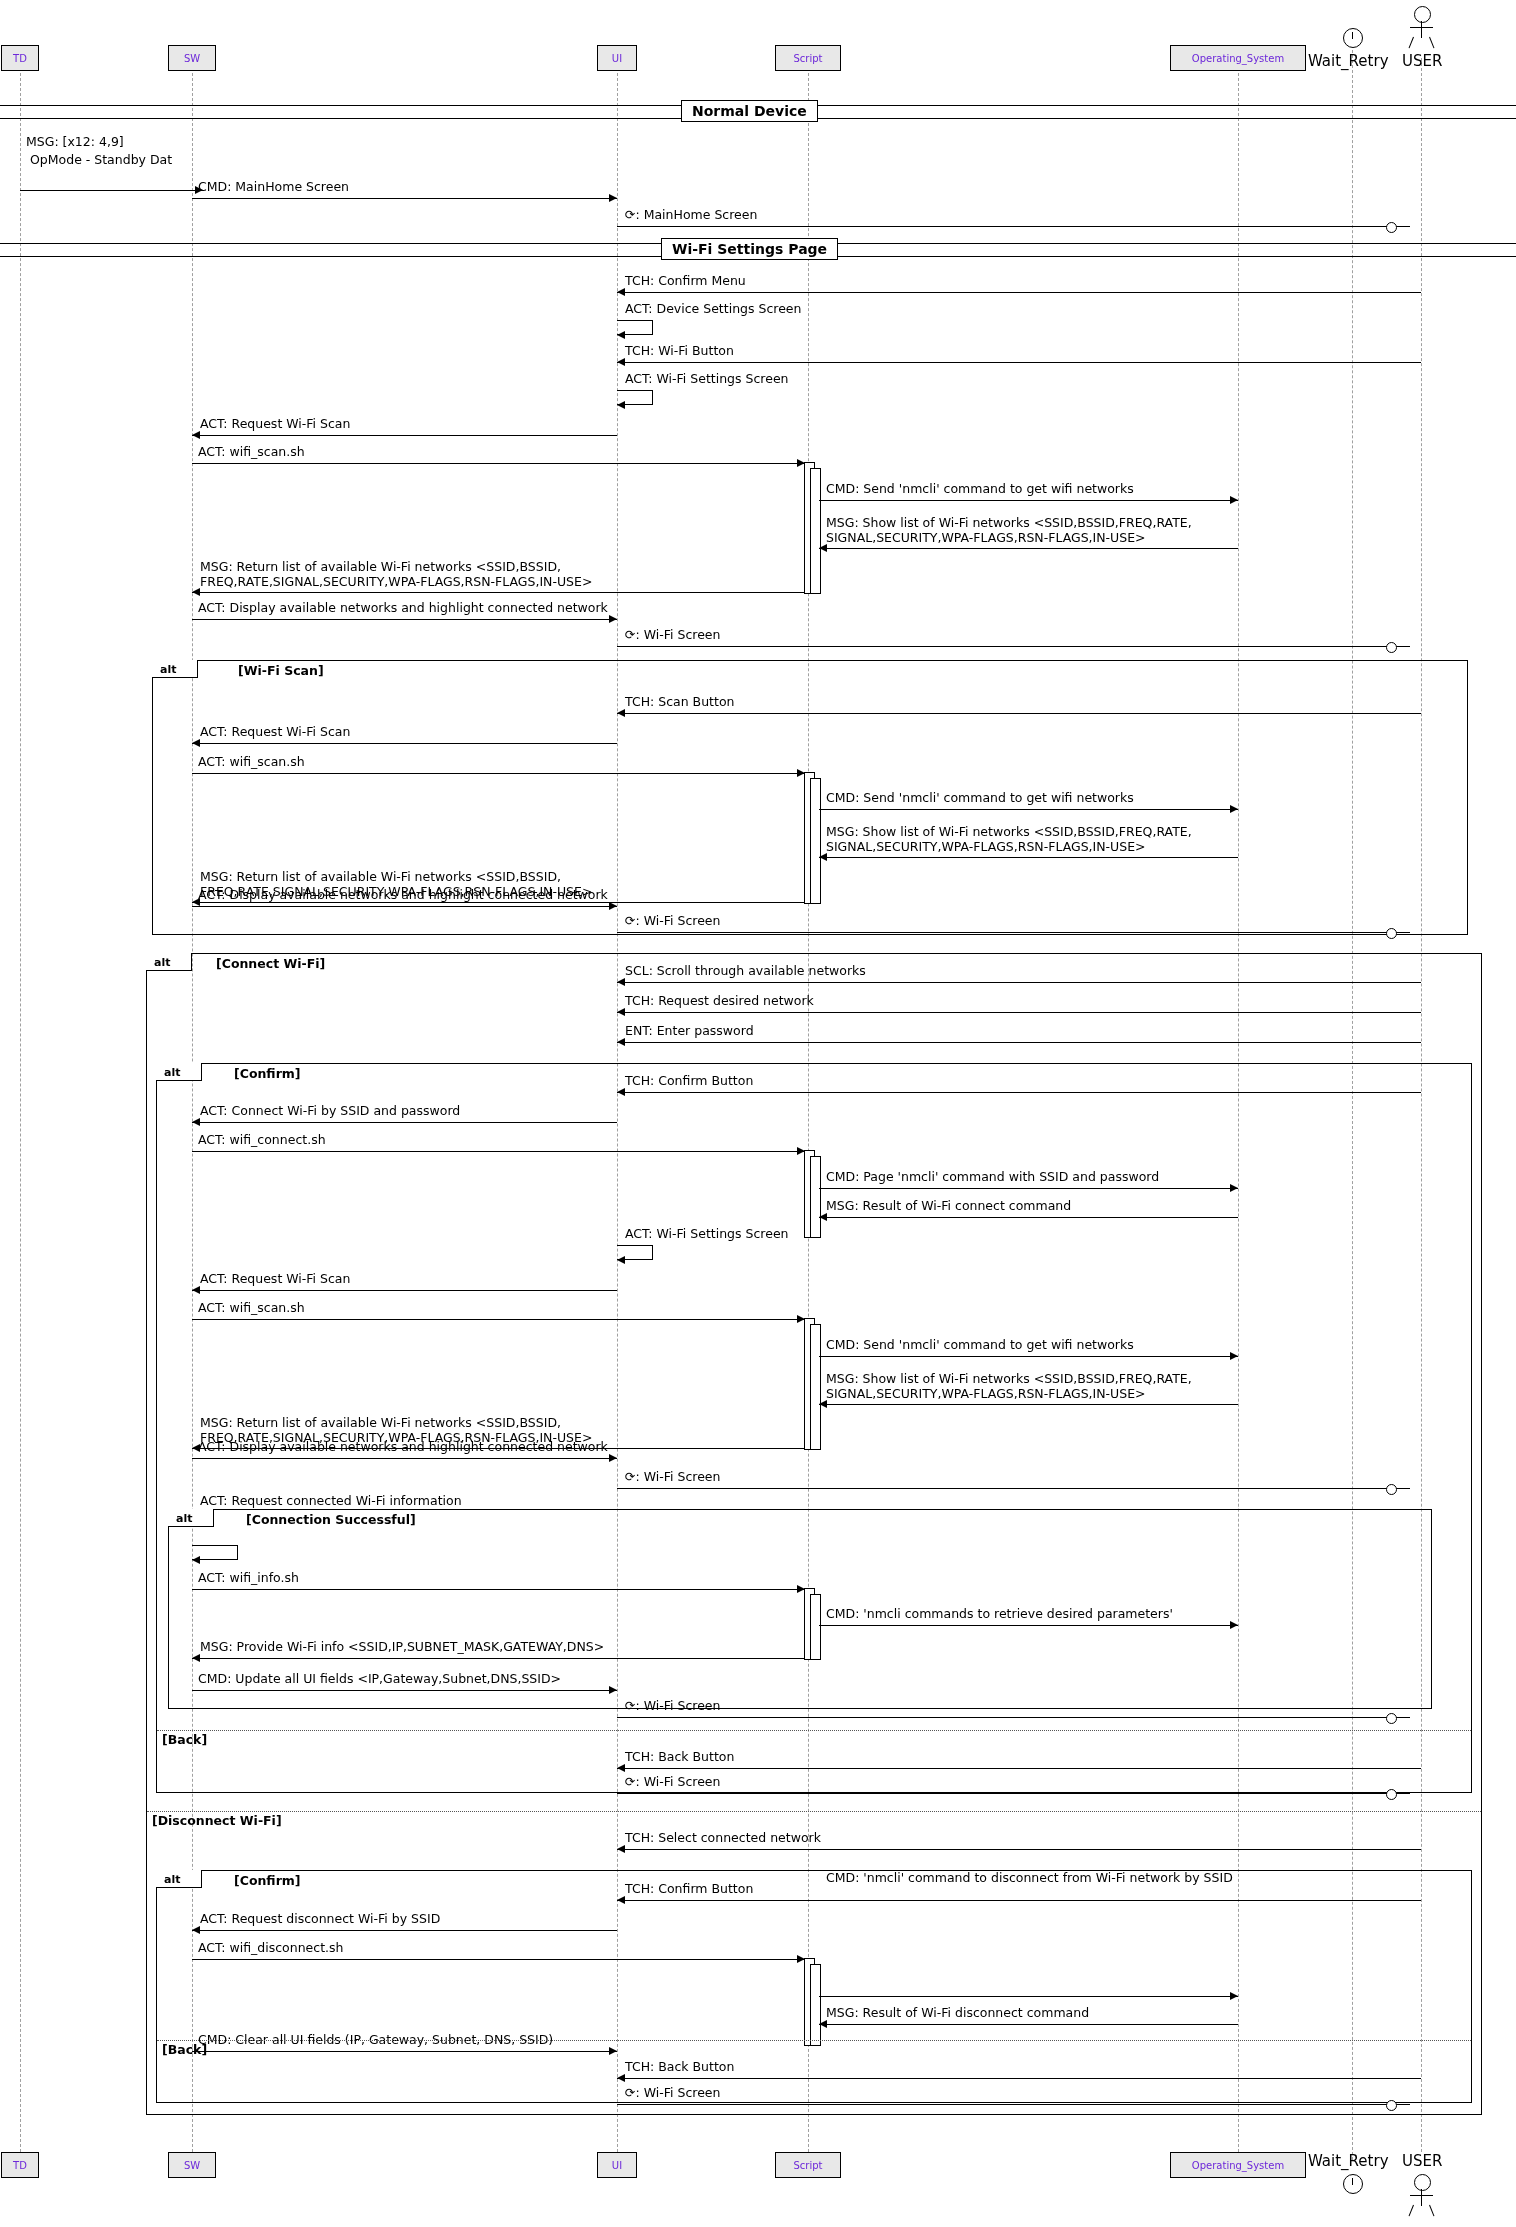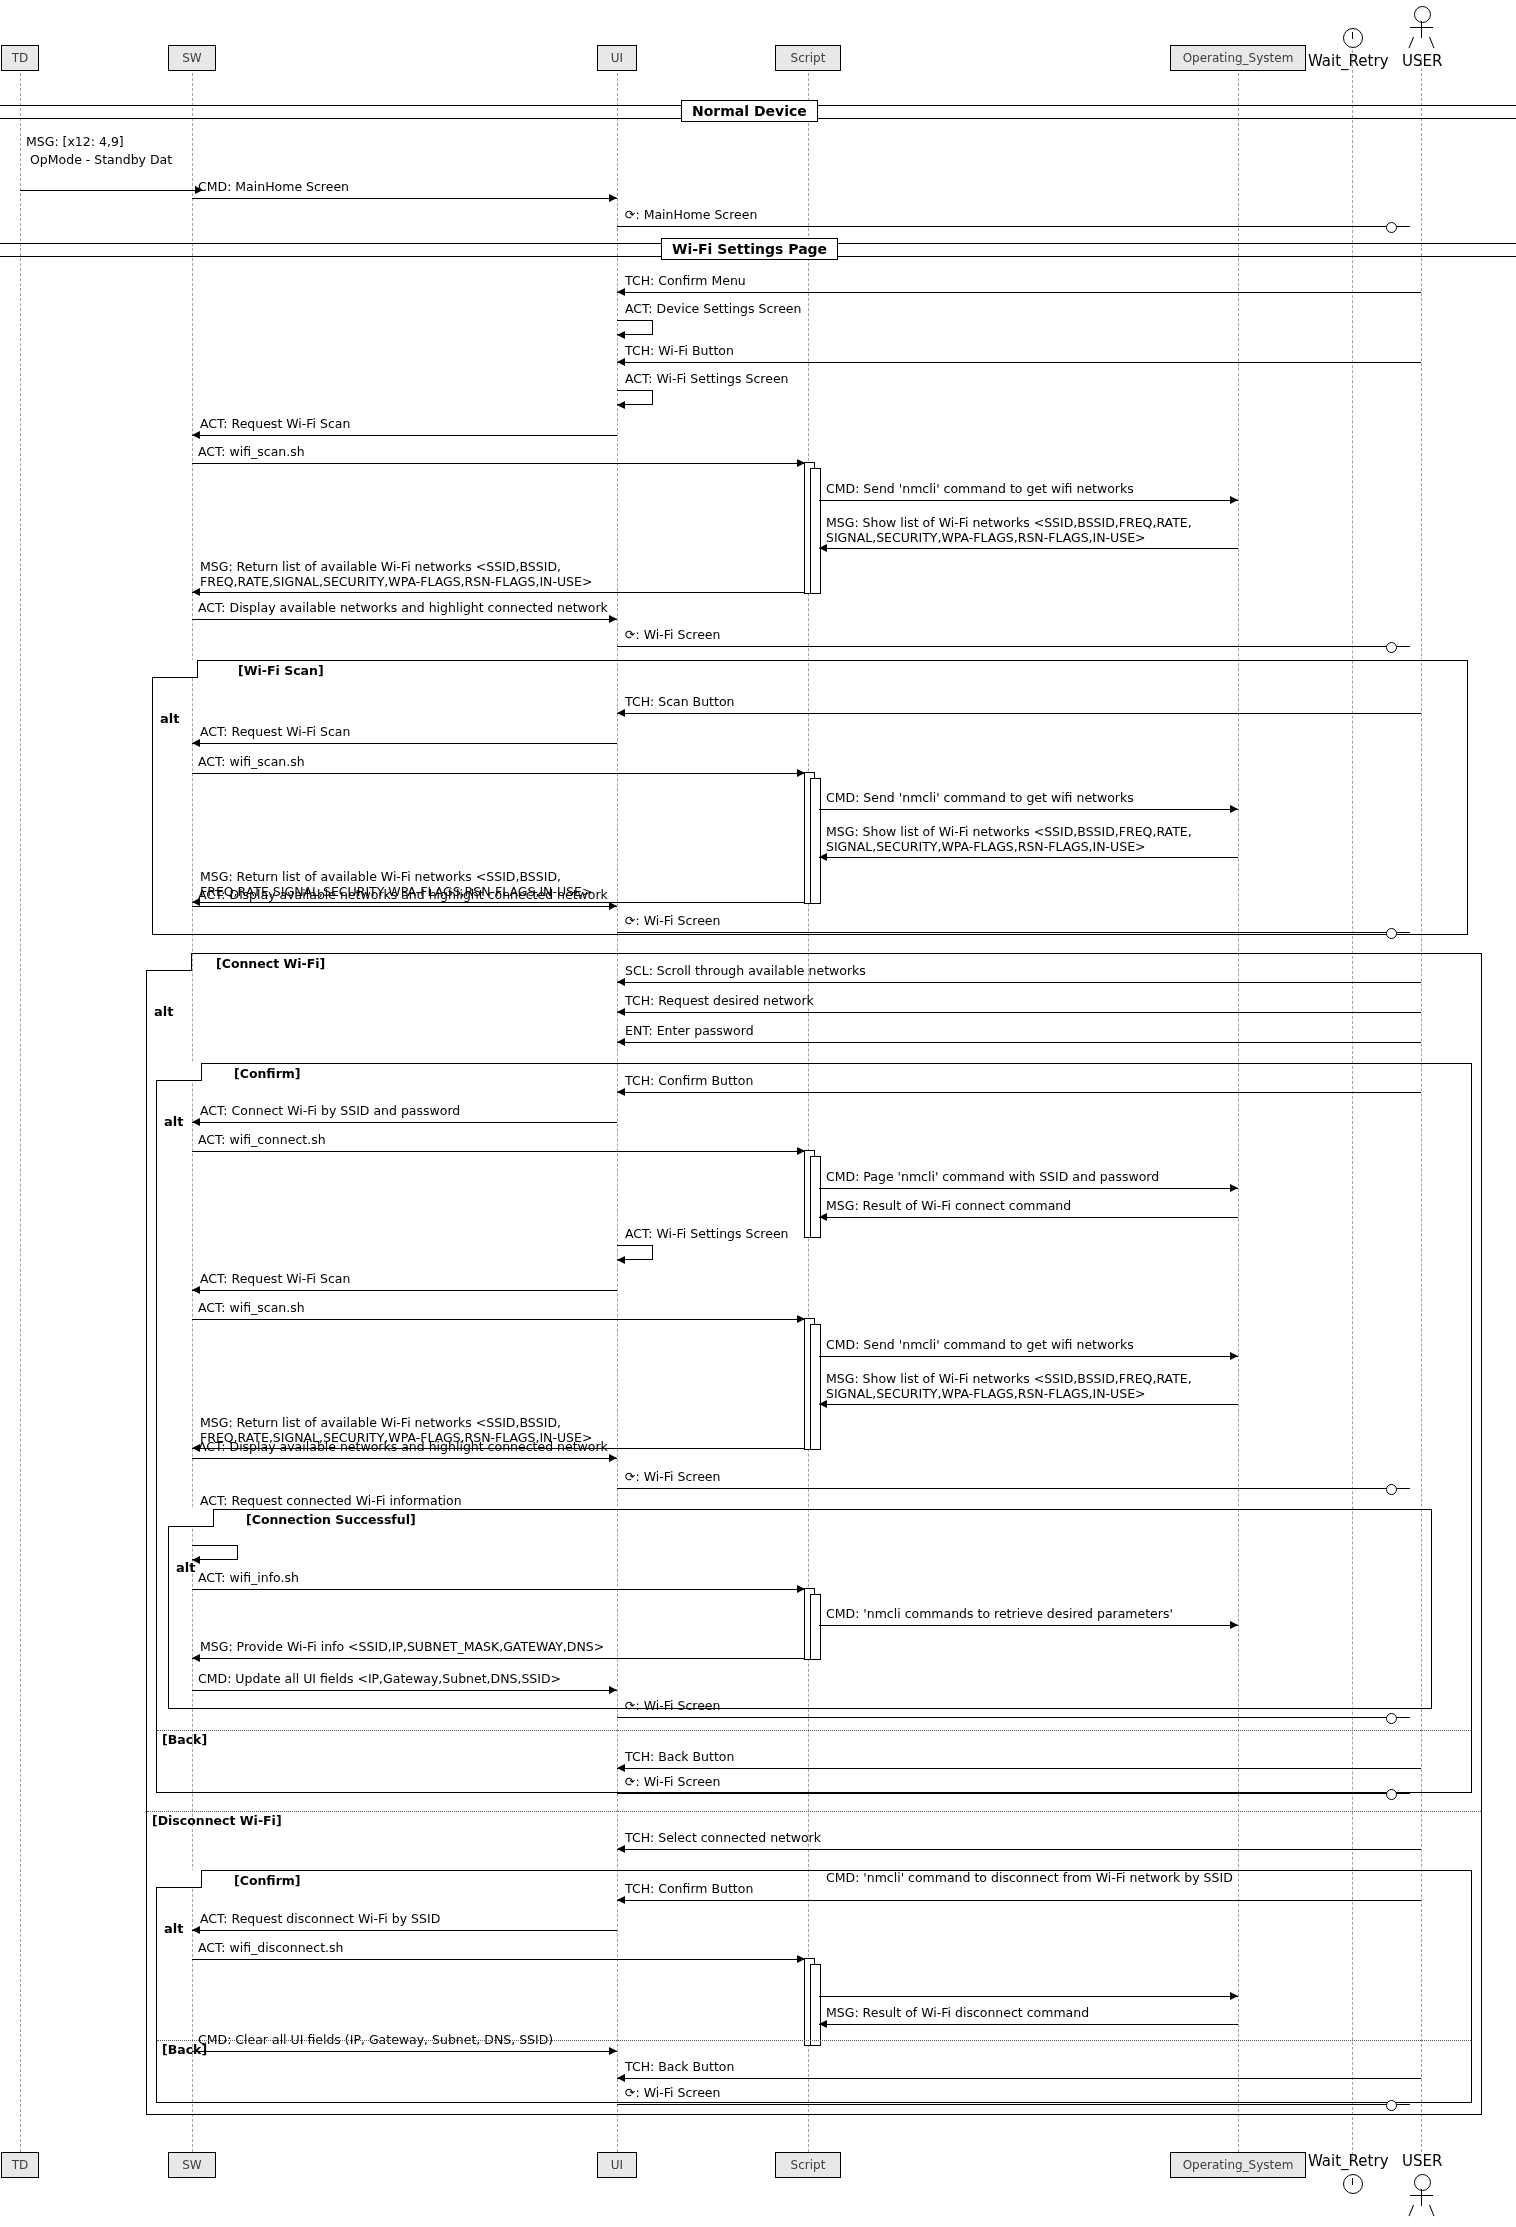--- a/index.html
+++ b/index.html
@@ -1,34 +1,34 @@
 <!DOCTYPE html>
 <html><head>
 <meta charset="utf-8">
 <style>
   html,body{margin:0;padding:0;background:#ffffff;}
   body{font-family:"DejaVu Sans","Liberation Sans",sans-serif;}
   #root{position:relative;width:1516px;height:2227px;background:#fff;overflow:hidden;}
   .lifeline{position:absolute;width:0;border-left:1px dashed #a0a0a0;top:0;}
-  .pbox{position:absolute;background:#e8e8e8;border:1px solid #000;font-size:12px;color:#404040;
+  .pbox{position:absolute;background:#e8e8e8;border:1px solid #000;font-size:10px;color:#6d28d9;
         display:flex;align-items:center;justify-content:center;height:26px;white-space:nowrap;padding:0 8px;box-sizing:border-box;}
   .actor-label{position:absolute;font-size:15px;color:#000;white-space:nowrap;}
   .arrow{position:absolute;height:0;border-top:1px solid #000;}
   .ahead-r{position:absolute;width:0;height:0;border-top:4px solid transparent;border-bottom:4px solid transparent;border-left:8px solid #000;}
   .ahead-l{position:absolute;width:0;height:0;border-top:4px solid transparent;border-bottom:4px solid transparent;border-right:8px solid #000;}
   .msglabel{position:absolute;font-size:12.5px;color:#000;white-space:nowrap;line-height:14px;}
   .actbar{position:absolute;background:#fff;border:1px solid #000;width:9px;}
   .divider{position:absolute;left:0;width:1516px;border-top:1px solid #000;}
   .divtitle{position:absolute;background:#fff;border:1px solid #000;font-size:14px;font-weight:bold;
             display:flex;align-items:center;justify-content:center;height:22px;padding:0 10px;box-sizing:border-box;white-space:nowrap;}
   .frame{position:absolute;border:1px solid #000;box-sizing:border-box;}
   .frame-tab{position:absolute;border-right:1px solid #000;border-bottom:1px solid #000;box-sizing:border-box;
              background:#fff;height:18px;width:46px;}
   .frame-tab:after{content:"";position:absolute;right:-1px;top:0;width:0;height:0;}
-  .frame-label{position:absolute;font-size:13px;font-weight:bold;color:#000;white-space:nowrap;margin-top:48px;}
+  .frame-label{position:absolute;font-size:11px;font-weight:bold;color:#000;white-space:nowrap;}
   .frame-guard{position:absolute;font-size:12.5px;font-weight:bold;color:#000;white-space:nowrap;}
   .frame-sep{position:absolute;border-top:1px dotted #555;}
   .selfloop{position:absolute;border:1px solid #000;border-left:none;box-sizing:border-box;}
   .endcircle{position:absolute;width:9px;height:9px;border:1px solid #000;border-radius:50%;background:#fff;}
   .waitcircle{position:absolute;width:18px;height:18px;border:1.2px solid #000;border-radius:50%;background:#fff;}
   .waithand{position:absolute;width:1px;height:7px;background:#000;}
   .stickman{position:absolute;}
   .sm-head{position:absolute;width:15px;height:15px;border:1.2px solid #000;border-radius:50%;left:7px;top:0;}
   .sm-body{position:absolute;left:14px;top:15px;width:1.2px;height:17px;background:#000;}
   .sm-arms{position:absolute;left:3px;top:21px;width:23px;height:1.2px;background:#000;}

